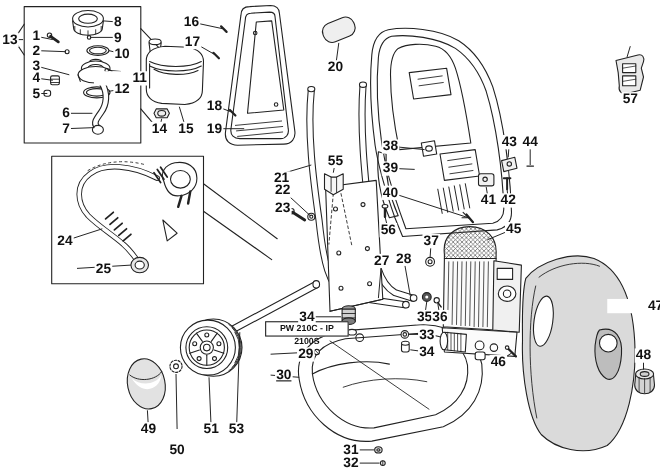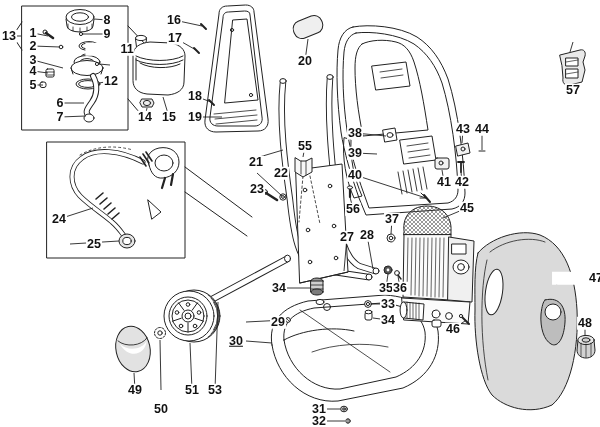--- a/index.html
+++ b/index.html
@@ -385,52 +385,53 @@
         <line x1="135" y1="390" x2="134" y2="373"></line>
         <line x1="161" y1="390" x2="160" y2="340"></line>
         <line x1="192" y1="390" x2="190" y2="343"></line>
         <line x1="215" y1="390" x2="218" y2="302"></line>
         <line x1="305" y1="146" x2="303" y2="157"></line>
         <line x1="353" y1="209" x2="350" y2="197"></line>
         <line x1="573" y1="42" x2="570" y2="52"></line>
       </g>
 </svg>
 
+<div class="model-label">PW 210C - IP 2100S</div>
 
 <div id="labels">
       <div class="callout" style="left: 33px; top: 33px;">1</div>
       <div class="callout" style="left: 33px; top: 46px;">2</div>
       <div class="callout" style="left: 33px; top: 60px;">3</div>
       <div class="callout" style="left: 33px; top: 71px;">4</div>
       <div class="callout" style="left: 33px; top: 85px;">5</div>
       <div class="callout" style="left: 60px; top: 103px;">6</div>
       <div class="callout" style="left: 60px; top: 117px;">7</div>
       <div class="callout" style="left: 107px; top: 20px;">8</div>
       <div class="callout" style="left: 107px; top: 34px;">9</div>
       <div class="callout" style="left: 111px; top: 49px;">10</div>
-      <div class="callout" style="left: 110px; top: 49px; padding-left: 35px;">11</div>
+      <div class="callout" style="left: 110px; top: 71px; padding-left: 35px;">11</div>
       <div class="callout" style="left: 111px; top: 81px;">12</div>
       <div class="callout" style="left: 9px; top: 36px;">13</div>
       <div class="callout" style="left: 145px; top: 117px;">14</div>
       <div class="callout" style="left: 169px; top: 117px;">15</div>
       <div class="callout" style="left: 174px; top: 20px;">16</div>
       <div class="callout" style="left: 175px; top: 38px;">17</div>
       <div class="callout" style="left: 195px; top: 96px;">18</div>
       <div class="callout" style="left: 195px; top: 117px;">19</div>
       <div class="callout" style="left: 305px; top: 61px;">20</div>
       <div class="callout" style="left: 256px; top: 162px;">21</div>
-      <div class="callout" style="left: 257px; top: 173px; margin-left: 24px;">22</div>
+      <div class="callout" style="left: 257px; top: 173px;">22</div>
       <div class="callout" style="left: 257px; top: 189px;">23</div>
       <div class="callout" style="left: 59px; top: 219px;">24</div>
       <div class="callout" style="left: 70px; top: 244px; margin-left: 24px;">25</div>
       <div class="callout" style="left: 279px; top: 288px;">34</div>
       <div class="callout" style="left: 347px; top: 237px;">27</div>
       <div class="callout" style="left: 367px; top: 235px;">28</div>
       <div class="callout" style="left: 246px; top: 322px; margin-left: 32px;">29</div>
-      <div class="callout" style="left: 236px; top: 341px; text-decoration: underline;">30</div>
+      <div class="callout" style="left: 258px; top: 341px; text-decoration: underline;">30</div>
       <div class="callout" style="left: 319px; top: 409px;">31</div>
       <div class="callout" style="left: 319px; top: 421px;">32</div>
       <div class="callout" style="left: 388px; top: 304px;">33</div>
       <div class="callout" style="left: 388px; top: 320px;">34</div>
       <div class="callout" style="left: 386px; top: 288px;">35</div>
       <div class="callout" style="left: 400px; top: 288px;">36</div>
       <div class="callout" style="left: 392px; top: 219px;">37</div>
       <div class="callout" style="left: 355px; top: 133px;">38</div>
       <div class="callout" style="left: 355px; top: 153px;">39</div>
       <div class="callout" style="left: 355px; top: 175px; text-align: center;">40</div>

